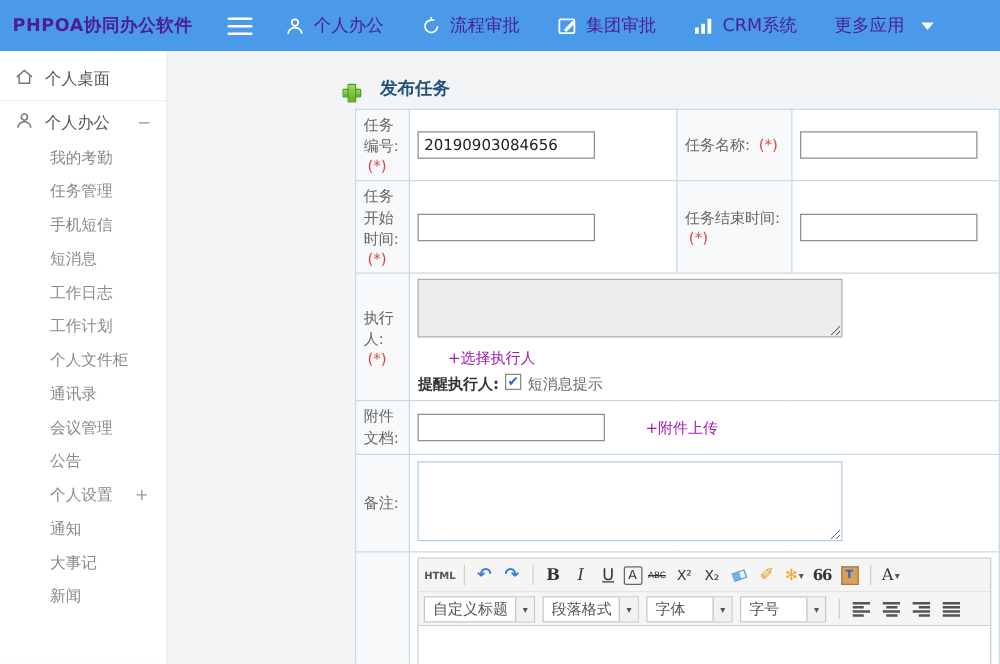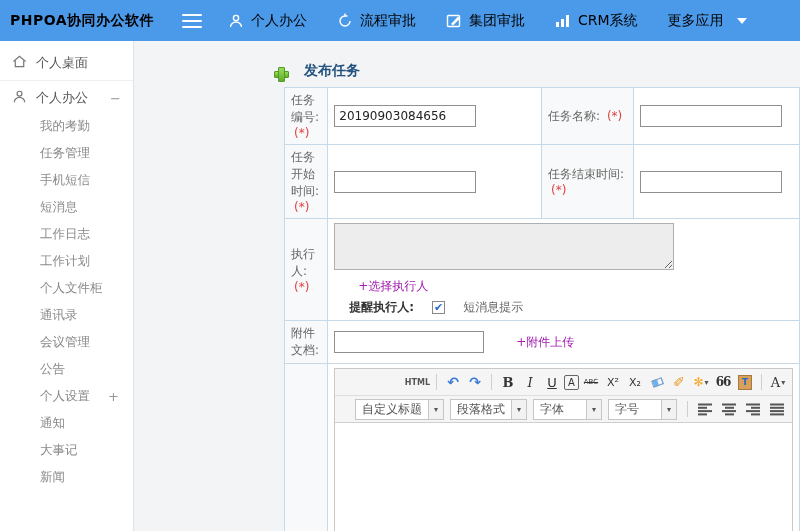--- a/index.html
+++ b/index.html
@@ -1,20 +1,20 @@
 <!DOCTYPE html>
 <html><head>
 <meta charset="utf-8">
 <style>
   * { box-sizing: border-box; margin: 0; padding: 0; }
   html,body { width:800px; height:531px; overflow:hidden; }
   body { font-family:"DejaVu Sans","Liberation Sans",sans-serif; font-size:12px; background:#f3f4f5; }
 
   
-  .topnav { height:41px; background:#4b9ae9; display:flex; align-items:center; color:#000000; }
+  .topnav { height:41px; background:#4b9ae9; display:flex; align-items:center; color:#4c1d95; }
   .logo { width:182px; flex:none; font-size:14px; font-weight:bold; padding-left:10px; letter-spacing:.5px; }
   .hamburger { width:20px; height:14px; display:flex; flex-direction:column; justify-content:space-between; cursor:pointer; margin-right:26px; }
   .hamburger i { display:block; height:2px; background:#fff; border-radius:1px; }
   .nav-item { display:flex; align-items:center; gap:7px; margin-right:30px; font-size:14px; cursor:pointer; white-space:nowrap; }
   .nav-item svg { display:block; }
   .caret-down { width:0; height:0; border-left:5px solid transparent; border-right:5px solid transparent; border-top:6px solid #fff; margin-left:6px; }
 
   
   .layout { display:flex; height:490px; }
   .sidebar { width:134px; flex:none; background:#fff; border-right:1px solid #e2e2e2; padding-top:7px; overflow:hidden; }
@@ -38,29 +38,29 @@
   td.lbl { background:#f8f9fa; padding-left:10px; }
   .req { color:#e04340; margin-left:3px; }
   input.txt { border:1px solid #8f8f8f; height:22px; padding:1px 4px; font-family:inherit; font-size:12px; background:#fff; }
   .no-input { width:142px; font-size:15px; color:#222; }
   .time-input { width:142px; }
   .attach-input { width:150px; }
   textarea.exec { width:340px; height:47px; background:#ededed; border:1px solid #b0b0b0; font-family:inherit; }
   textarea.remark { width:340px; height:64px; background:#fff; border:1px solid #b3cde3; font-family:inherit; }
   a.blue-link { color:#a21caf; text-decoration:none; font-size:12px; cursor:pointer;margin-left:24px; }
   .exec-link-line { margin-top:5px; }
-  .remind-line { margin-top:4px; display:flex; align-items:center; gap:18px;margin-left:15px; }
+  .remind-line { margin-top:4px; display:flex; gap:5px; }
   .remind-lbl { font-weight:bold; color:#333; }
   .checkbox { display:inline-flex; width:13px; height:13px; border:1px solid #888; background:#fff; align-items:center; justify-content:center; font-size:11px; color:#2a66c8; line-height:1; cursor:pointer; }
   .attach-line { display:flex; align-items:center; gap:8px; }
   .desc-cell { padding:4px; vertical-align:top; }
 
   
   .editor { border:1px solid #c9c9c9; height:292px; display:flex; flex-direction:column; background:#fff; }
-  .tb-row { display:flex; align-items:center; background:#f5f5f5; padding:2px 4px; gap:2px; flex:none;justify-content:flex-end; }
+  .tb-row { display:flex; align-items:center; background:#f5f5f5; padding:2px 4px; gap:2px; flex:none; }
   .tb-row.first { border-bottom:1px solid #dedede; height:27px; }
   .tb-row.second { border-bottom:1px solid #cfcfcf; height:27px; }
   .tb-btn { min-width:20px; height:20px; display:inline-flex; align-items:center; justify-content:center; font-size:13px; color:#333; cursor:pointer; border-radius:2px; }
   .tb-sep { width:1px; height:16px; background:#cfcfcf; margin:0 4px; }
   .tb-html { font-size:8px; font-weight:bold; color:#555; }
   .tb-undo,.tb-redo { color:#3a7bd5; font-weight:bold; font-size:14px; }
   .tb-bold { font-weight:bold; font-family:"DejaVu Serif","Liberation Serif",serif; }
   .tb-italic { font-style:italic; font-family:"DejaVu Serif","Liberation Serif",serif; }
   .tb-underline { text-decoration:underline; }
   .tb-fontbox { border:1px solid #666; font-size:10px; width:15px; height:15px; min-width:15px; }
@@ -283,20 +283,28 @@
           <span>附件文档:</span>
         </td>
         <td colspan="3">
           <div class="attach-line">
             <input class="txt attach-input" style="">
             <a class="blue-link">+附件上传</a>
           </div>
         </td>
       </tr>
 
+      <tr style="height:78px">
+        <td class="lbl">
+          <span>备注:</span>
+        </td>
+        <td colspan="3">
+          <textarea class="remark" style=""></textarea>
+        </td>
+      </tr>
 
       <tr style="height:300px">
         <td class="lbl">
           
           
         </td>
         <td colspan="3" class="desc-cell">
 
           <div class="editor">
             <div class="tb-row first">

